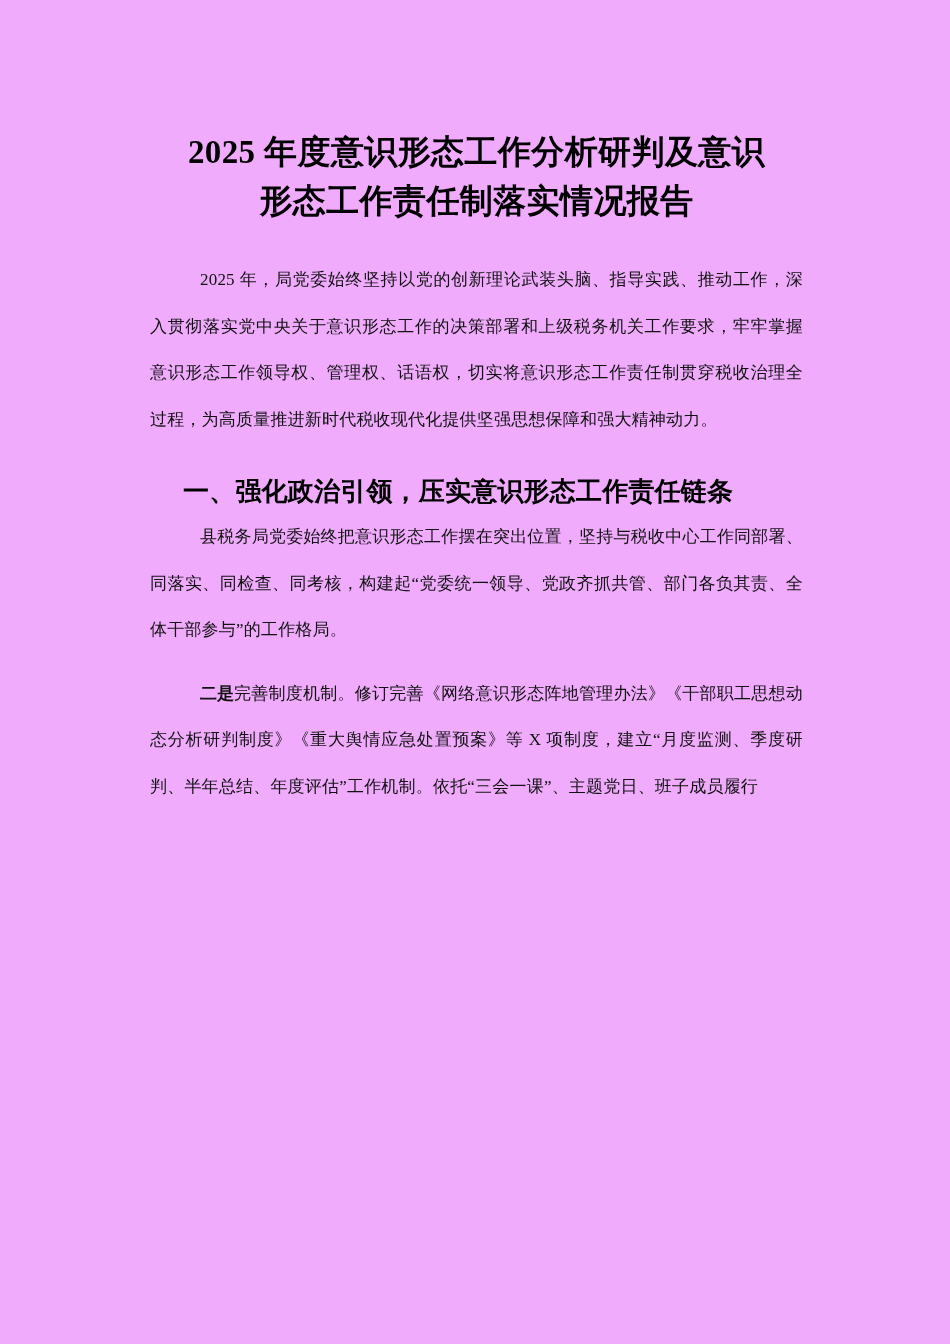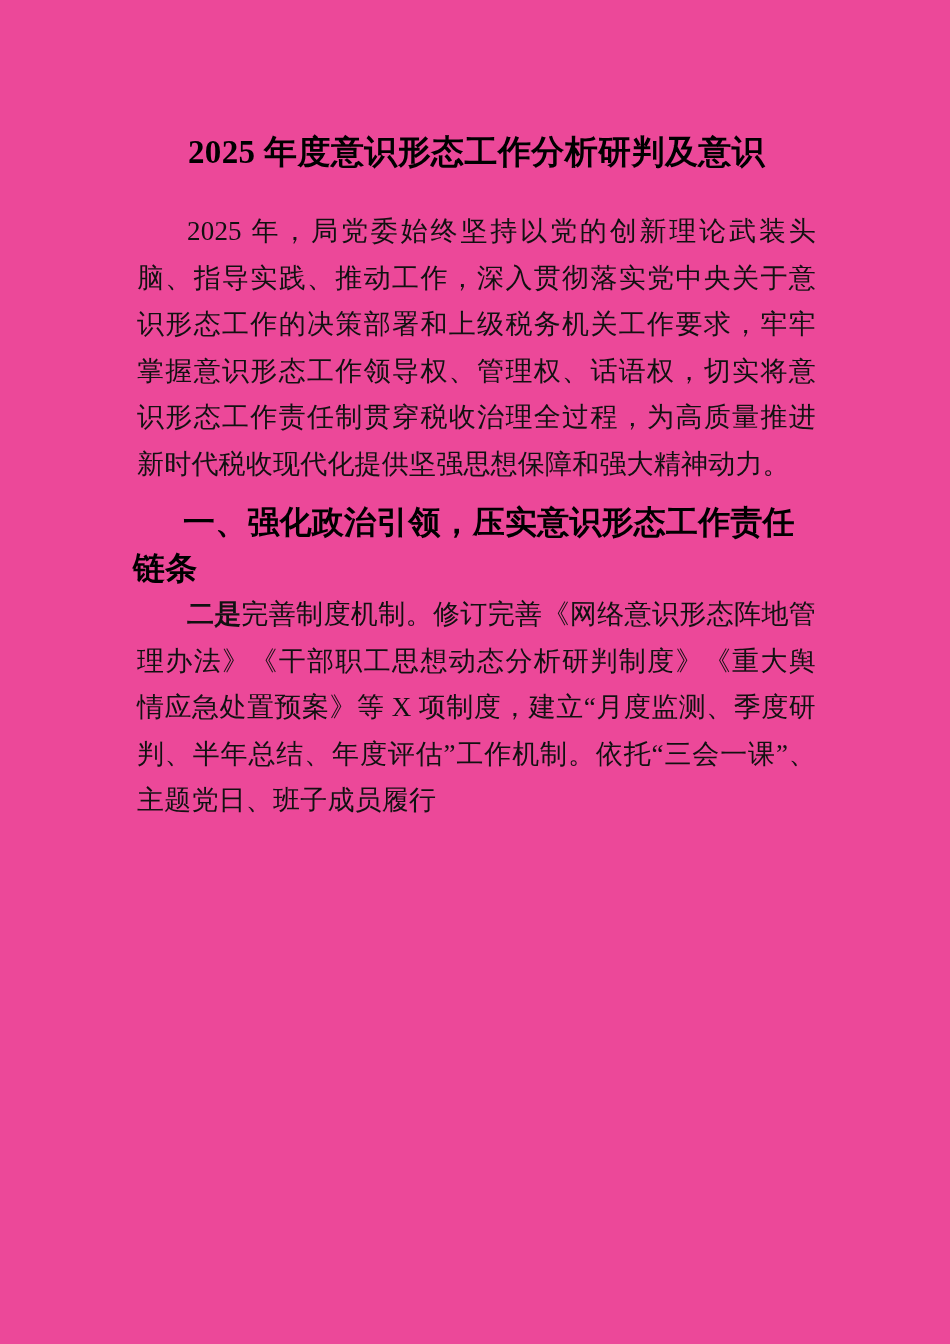--- a/index.html
+++ b/index.html
@@ -4,21 +4,21 @@
 <style>
   html, body {
     margin: 0;
     padding: 0;
     background: #ffffff;
   }
   .page {
     position: relative;
     width: 950px;
     height: 1344px;
-    background: #ec4899;
+    background: #f0abfc;
     overflow: hidden;
     box-sizing: border-box;
   }
   .content {
     position: absolute;
     left: 133px;
     top: 0;
     width: 687px;
   }
 
@@ -31,23 +31,23 @@
     font-weight: bold;
     font-size: 33px;
     line-height: 49px;
     color: #000000;
     letter-spacing: 0.4px;
   }
   .doc-title .t-line { display: block; }
 
   
   .body-p {
-    margin: 4px;
+    margin: 17px;
     font-family: "Liberation Serif", "DejaVu Serif", serif;
-    font-size: 27px;
+    font-size: 17px;
     line-height: 46.5px;
     color: #111111;
     text-align: justify;
     text-justify: inter-character;
     text-indent: 50px;
     letter-spacing: 0.2px;
     -webkit-font-smoothing: antialiased;
   }
   .body-p.first { margin-top: 31px; }
   .body-p.tight { margin-top: 0; }
@@ -56,40 +56,42 @@
     font-weight: bold;
     letter-spacing: 0;
   }
 
   
   .section-h {
     margin: 0;
     padding-top: 8px;
     font-family: "Liberation Sans", "DejaVu Sans", sans-serif;
     font-weight: bold;
-    font-size: 32px;
+    font-size: 26px;
     line-height: 46px;
     color: #000000;
     text-indent: 50px;
     text-align: left;
     letter-spacing: 0.2px;
   }
 </style>
 </head>
 <body>
 
 <div class="page">
   <div class="content">
 
     <h1 class="doc-title">
       <span class="t-line">2025 年度意识形态工作分析研判及意识</span>
+      <span class="t-line">形态工作责任制落实情况报告</span>
     </h1>
 
     <p class="body-p first">2025 年，局党委始终坚持以党的创新理论武装头脑、指导实践、推动工作，深入贯彻落实党中央关于意识形态工作的决策部署和上级税务机关工作要求，牢牢掌握意识形态工作领导权、管理权、话语权，切实将意识形态工作责任制贯穿税收治理全过程，为高质量推进新时代税收现代化提供坚强思想保障和强大精神动力。</p>
 
     <h2 class="section-h">一、强化政治引领，压实意识形态工作责任链条</h2>
 
+    <p class="body-p tight">县税务局党委始终把意识形态工作摆在突出位置，坚持与税收中心工作同部署、同落实、同检查、同考核，构建起“党委统一领导、党政齐抓共管、部门各负其责、全体干部参与”的工作格局。</p>
 
 
     <p class="body-p tight"><span class="lead">二是</span><span>完善制度机制。修订完善《网络意识形态阵地管理办法》《干部职工思想动态分析研判制度》《重大舆情应急处置预案》等 X 项制度，建立“月度监测、季度研判、半年总结、年度评估”工作机制。依托“三会一课”、主题党日、班子成员履行</span></p>
 
   </div>
 </div>
 
 </body></html>

